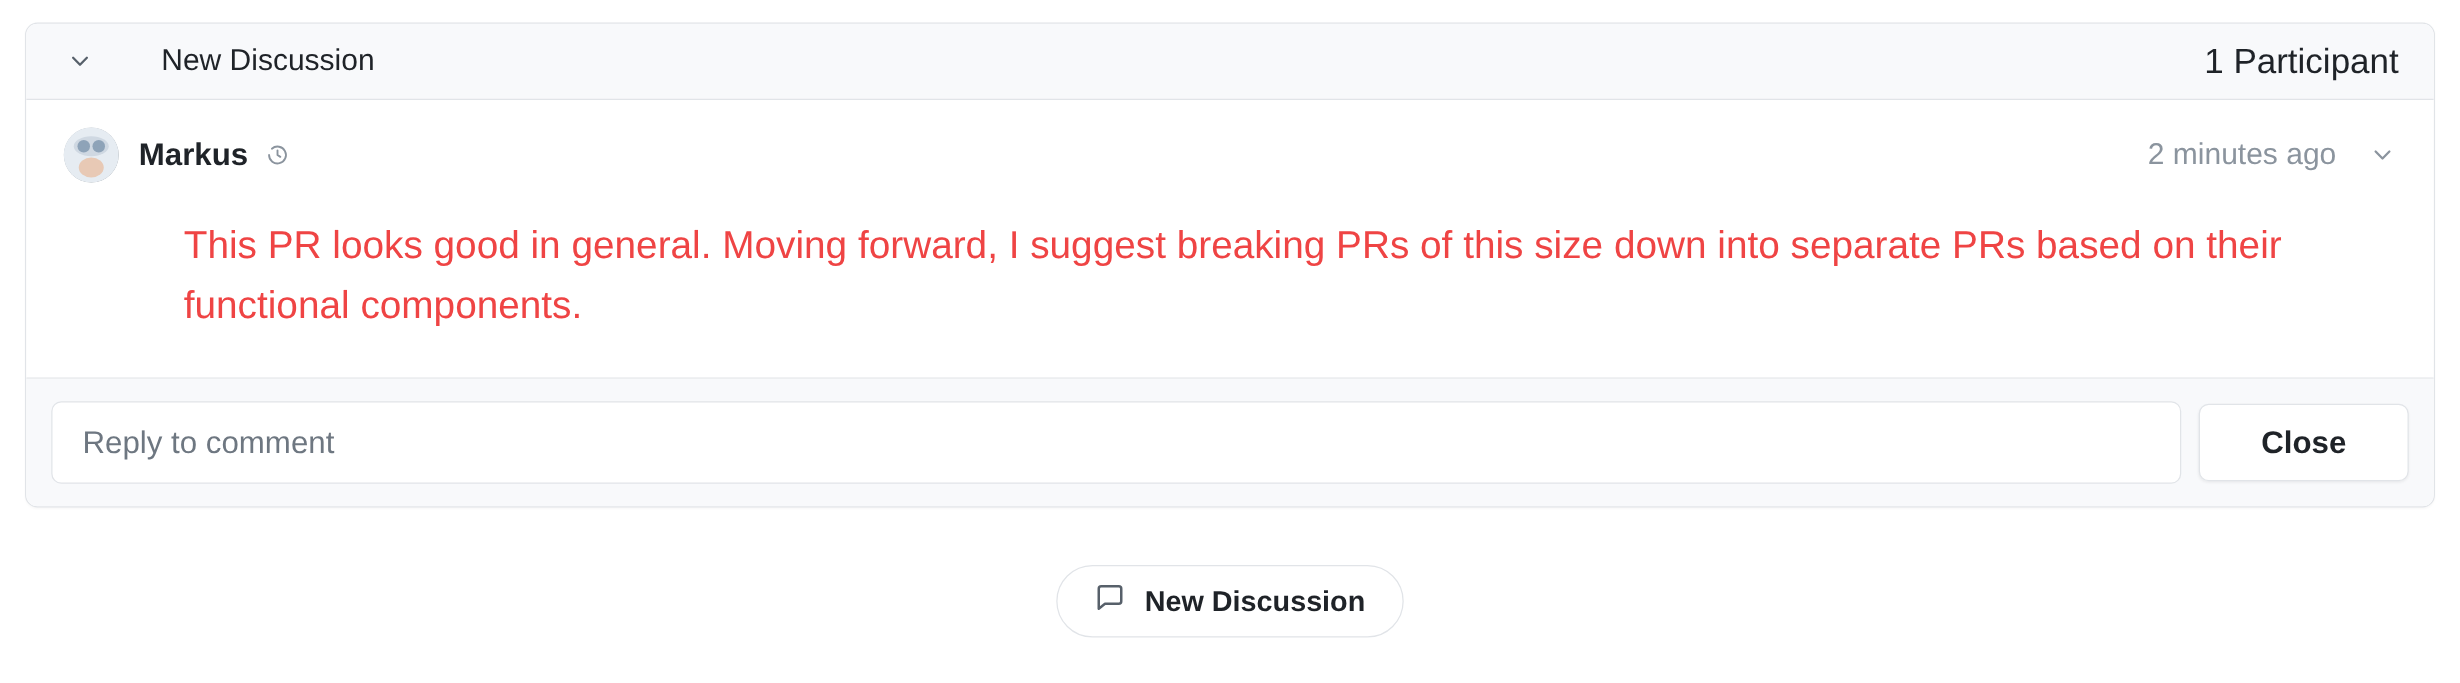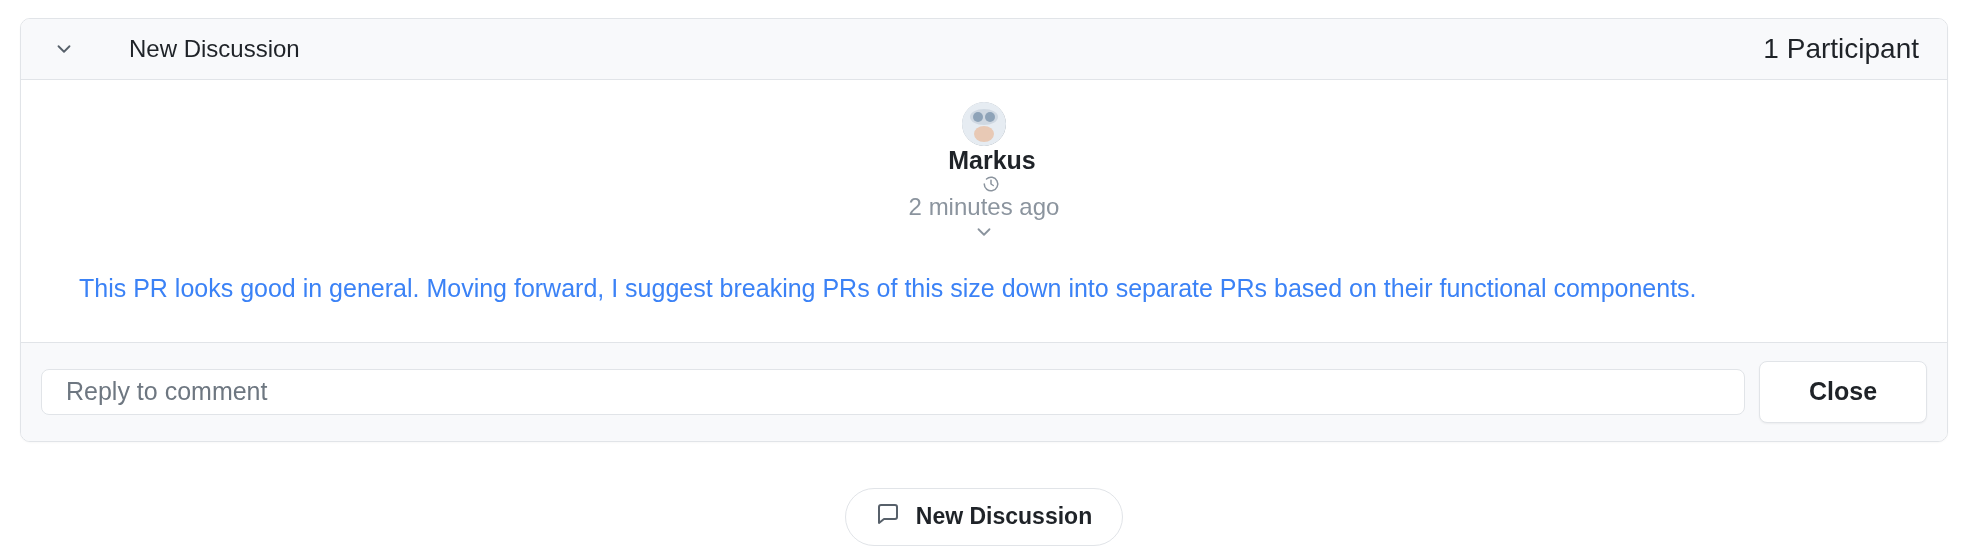--- a/index.html
+++ b/index.html
@@ -52,21 +52,20 @@
   }
 
   .comment {
     padding: 22px 30px 34px 30px;
     border-bottom: 1px solid #e1e4e8;
     background: #ffffff;
   }
   .comment-head {
     display: flex;
     align-items: center;
-    flex-direction: column;
   }
   .avatar {
     width: 44px;
     height: 44px;
     border-radius: 50%;
     background: linear-gradient(135deg, #d0d7de 0%, #a0a8b0 100%);
     position: relative;
     overflow: hidden;
     flex-shrink: 0;
   }
@@ -88,47 +87,48 @@
     margin-left: 14px;
     color: #8b949e;
     display: flex;
     align-items: center;
   }
   .history-icon svg { width: 18px; height: 18px; }
   .comment-head-spacer { flex: 1; }
   .timestamp {
     font-size: 24px;
     color: #8b949e;
+    margin-right: 26px;
   }
   .collapse-chevron {
     color: #8b949e;
     cursor: pointer;
     display: flex;
     align-items: center;
   }
   .collapse-chevron svg { width: 22px; height: 22px; }
   .comment-body {
     margin-top: 26px;
-    margin-left: 28px;
-    font-size: 25px;
+    margin-left: 96px;
+    font-size: 31px;
     line-height: 1.55;
-    color: #3b82f6;
+    color: #ef4444;
     font-weight: 400;
   }
 
   .reply-row {
     display: flex;
     align-items: center;
     gap: 14px;
     padding: 18px 20px;
     background: #f8f9fb;
   }
   .reply-input {
     flex: 1;
-    height: 46px;
+    height: 66px;
     border: 1px solid #e1e4e8;
     border-radius: 8px;
     background: #ffffff;
     font-size: 25px;
     padding: 0 24px;
     color: #1f2328;
     outline: none;
   }
   .reply-input::placeholder { color: #6e7781; }
   .close-btn {

